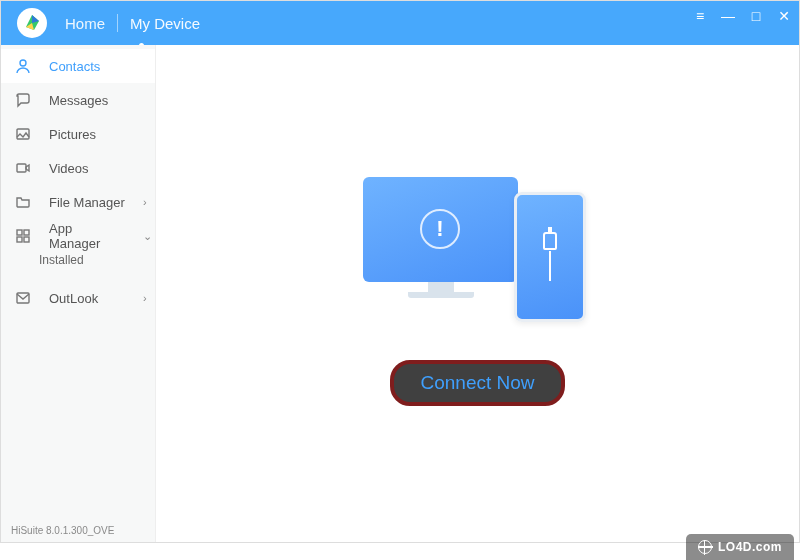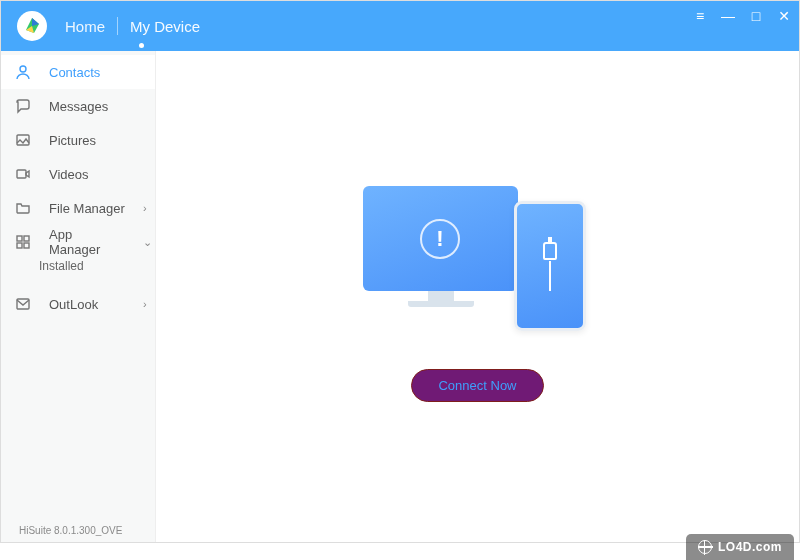--- a/index.html
+++ b/index.html
@@ -1,56 +1,56 @@
 <!DOCTYPE html>
 <html><head>
 <meta charset="utf-8">
 <style>
   * { box-sizing: border-box; margin: 0; padding: 0; }
   html, body { width: 800px; height: 560px; font-family: "Segoe UI", Arial, sans-serif; background: #fff; overflow: hidden; }
 
   .app { display: flex; flex-direction: column; width: 800px; height: 543px; border: 1px solid #ddd; background: #fff; }
 
-  .titlebar { height: 50px; background: #47a8fc; display: flex; align-items: center; color: #fff; position: relative; }
+  .titlebar { height: 44px; background: #47a8fc; display: flex; align-items: center; color: #fff; position: relative; }
   .logo-circle { width: 30px; height: 30px; border-radius: 50%; background: #fff; margin-left: 16px; display: flex; align-items: center; justify-content: center; }
   .tabs { display: flex; align-items: center; margin-left: 18px; font-size: 15px; }
   .tab-home { opacity: 0.9; cursor: pointer; }
   .tab-sep { width: 1px; height: 18px; background: rgba(255,255,255,0.5); margin: 0 12px; }
   .tab-dev { opacity: 0.95; cursor: pointer; position: relative; }
   .page-dot { position: absolute; left: 138px; top: 42px; width: 5px; height: 5px; background: #fff; border-radius: 50%; }
   .winctrl { position: absolute; right: 8px; top: 8px; display: flex; gap: 14px; }
   .winctrl span { width: 14px; height: 14px; display: inline-flex; align-items: center; justify-content: center; cursor: pointer; color: #fff; font-size: 14px; }
 
   .body { flex: 1; display: flex; min-height: 0; }
   .sidebar { width: 155px; background: #f7f8f8; border-right: 1px solid #eee; display: flex; flex-direction: column; position: relative; }
   .nav { padding-top: 4px; }
   .nav-item { height: 34px; display: flex; align-items: center; padding-left: 14px; font-size: 13px; color: #555; cursor: pointer; gap: 18px; }
   .nav-item .lbl { flex: 1; }
   .nav-item .chev { width: 12px; color: #888; font-size: 11px; }
   .nav-item.active { background: #fff; color: #3f9ffc; }
   .nav-item.active .nav-icon svg { stroke: #3f9ffc; }
   .nav-sub { height: 28px; display: flex; align-items: flex-start; padding-left: 38px; font-size: 12px; color: #666; cursor: pointer; }
   .nav-icon { width: 16px; height: 16px; display: inline-flex; align-items: center; justify-content: center; }
   .nav-icon svg { stroke: #777; fill: none; stroke-width: 1.4; }
-  .version { position: absolute; bottom: 6px; left: 18px; font-size: 10px; color: #8a8a8a; }
+  .version { position: absolute; bottom: 6px; left: 10px; font-size: 10px; color: #8a8a8a; }
 
   .main { flex: 1; display: flex; flex-direction: column; align-items: center; justify-content: center; position: relative; }
   .illus { position: relative; width: 260px; height: 180px; margin-top: -20px; }
   .monitor { position: absolute; left: 15px; top: 15px; width: 155px; height: 105px; background: linear-gradient(160deg,#6fb3ff,#4a92f9); border-radius: 6px; display: flex; align-items: center; justify-content: center; }
   .monitor-stand { position: absolute; left: 80px; top: 120px; width: 26px; height: 10px; background: #d9e3ec; }
   .monitor-base { position: absolute; left: 60px; top: 130px; width: 66px; height: 6px; background: #d9e3ec; border-radius: 0 0 3px 3px; }
   .bang-circle { width: 40px; height: 40px; border: 2px solid rgba(255,255,255,0.8); border-radius: 50%; display: flex; align-items: center; justify-content: center; color: #fff; font-size: 22px; font-weight: bold; }
   .phone { position: absolute; right: 22px; top: 30px; width: 72px; height: 130px; background: linear-gradient(165deg,#6fb3ff,#4a92f9); border-radius: 8px; border: 3px solid #e9eef4; display: flex; align-items: center; justify-content: center; box-shadow: 0 2px 6px rgba(0,0,0,0.08); }
   .plug { display:flex; flex-direction:column; align-items:center; }
   .plug-head { width: 14px; height: 18px; border: 2px solid #fff; border-radius: 3px 3px 2px 2px; position: relative; }
   .plug-head::before, .plug-head::after { content:""; position:absolute; top:-7px; width:2px; height:7px; background:#fff; }
   .plug-head::before { left:3px; } .plug-head::after { right:3px; }
   .plug-cord { width:2px; height:30px; background:#fff; margin-top:1px; }
   .status-text { margin-top: 32px; font-size: 13px; color: #333; }
-  .connect-btn { margin-top: 18px; padding: 8px 26px; border: 1px solid #7f1d1d; background: #701a75; border-radius: 20px; color: #3f9ffc; font-size: 13px; cursor: pointer; }
+  .connect-btn { margin-top: 18px; padding: 8px 26px; border: 4px solid #7f1d1d; background: #404040; border-radius: 20px; color: #3f9ffc; font-size: 19px; cursor: pointer; }
 
   .watermark { position: absolute; right: 6px; bottom: 0; height: 26px; padding: 0 12px; background: rgba(0,0,0,0.45); color: #fff; font-size: 12px; display: flex; align-items: center; border-radius: 5px 5px 0 0; letter-spacing: 0.5px; font-weight: bold; }
   .watermark .globe { width:14px; height:14px; border:1.5px solid #fff; border-radius:50%; position:relative; }
   .watermark .globe::before { content:""; position:absolute; left:-1px; top:5px; width:15px; height:1.5px; background:#fff; }
   .watermark .globe::after { content:""; position:absolute; top:-1px; left:5px; width:1.5px; height:15px; background:#fff; border-radius:1px; }
 </style>
 </head>
 <body>
 
 <div class="app">

